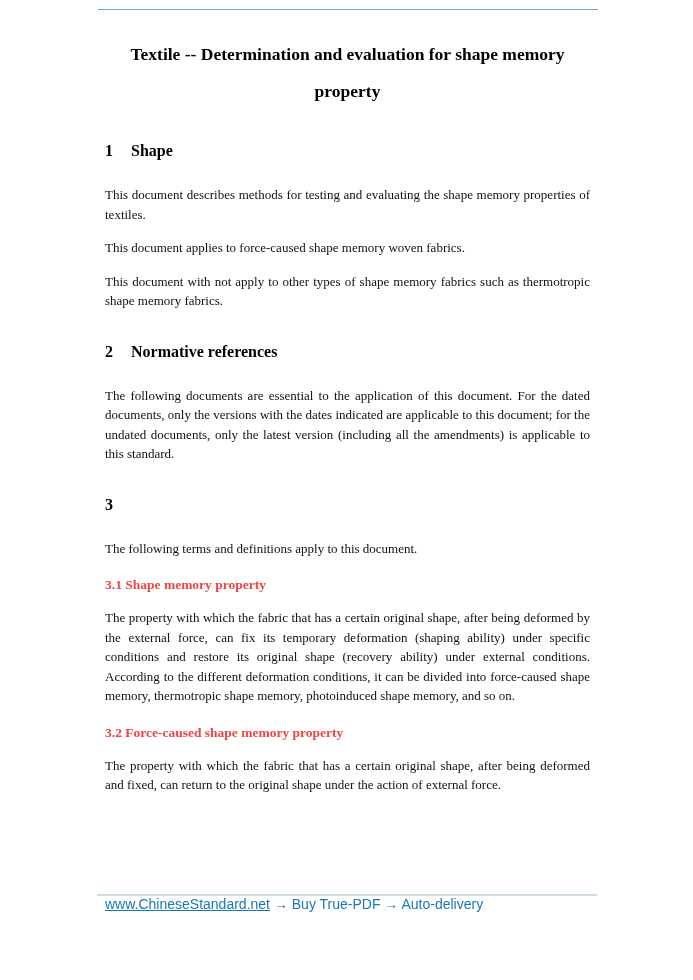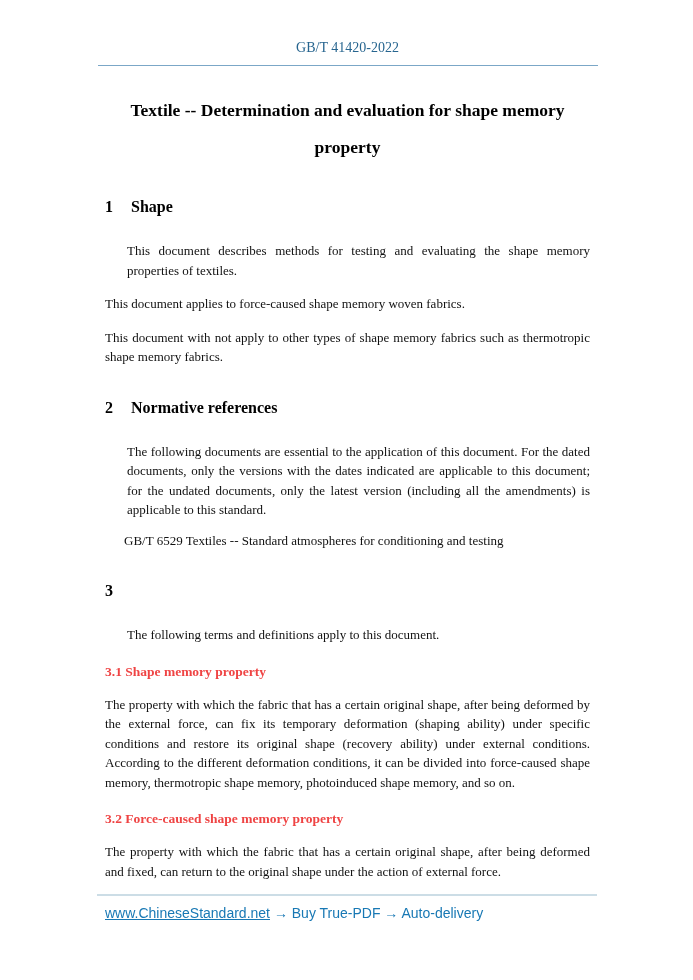--- a/index.html
+++ b/index.html
@@ -53,21 +53,21 @@
   .section-heading .sec-num {
     display: inline-block;
     min-width: 26px;
   }
   .body-para {
     font-size: 13px;
     line-height: 19.5px;
     text-align: justify;
     margin-top: 14px;
   }
-  .first-para { margin-top: 23px; margin-left: 22px; }
+  .first-para { margin-top: 23px; }
   .reference-line {
     font-size: 13px;
     line-height: 19.5px;
     margin-top: 11px;
     padding-left: 19px;
     text-align: left;
   }
   .subsection-heading {
     margin-top: 17px;
     font-size: 13.5px;
@@ -79,21 +79,21 @@
     position: absolute;
     left: 97px;
     top: 894px;
     width: 500px;
   }
   .footer-rule {
     border: none;
     border-top: 2px solid #ccdde6;
   }
   .footer-row {
-    margin-top: 9px;
+    margin-top: 0;
     padding-left: 8px;
     padding-right: 14px;
     display: flex;
     justify-content: space-between;
     align-items: baseline;
     font-family: "Liberation Sans", sans-serif;
     font-size: 14px;
     color: #1878b4;
   }
   .site-link {
@@ -105,40 +105,38 @@
   .page-indicator { white-space: pre; }
   .page-num { font-weight: bold; }
 </style>
 </head>
 <body>
 
 <div class="page">
 
   <div class="content">
 
-    <div class="standard-code">GB/T 41420-2022</div>
 
     <hr class="header-rule">
 
     <div class="doc-title">Textile -- Determination and evaluation for shape memory property</div>
 
     <div class="section-heading">
       <span class="sec-num">1</span>
       <span>Shape</span>
     </div>
     <p class="body-para first-para">This document describes methods for testing and evaluating the shape memory properties of textiles.</p>
     <p class="body-para">This document applies to force-caused shape memory woven fabrics.</p>
     <p class="body-para">This document with not apply to other types of shape memory fabrics such as thermotropic shape memory fabrics.</p>
 
     <div class="section-heading">
       <span class="sec-num">2</span>
       <span>Normative references</span>
     </div>
     <p class="body-para first-para">The following documents are essential to the application of this document. For the dated documents, only the versions with the dates indicated are applicable to this document; for the undated documents, only the latest version (including all the amendments) is applicable to this standard.</p>
-    <p class="reference-line">GB/T 6529 Textiles -- Standard atmospheres for conditioning and testing</p>
 
     <div class="section-heading">
       <span class="sec-num">3</span>
     </div>
     <p class="body-para first-para">The following terms and definitions apply to this document.</p>
 
     <div class="subsection-heading">3.1 Shape memory property</div>
     <p class="body-para">The property with which the fabric that has a certain original shape, after being deformed by the external force, can fix its temporary deformation (shaping ability) under specific conditions and restore its original shape (recovery ability) under external conditions. According to the different deformation conditions, it can be divided into force-caused shape memory, thermotropic shape memory, photoinduced shape memory, and so on.</p>
 
     <div class="subsection-heading">3.2 Force-caused shape memory property</div>

